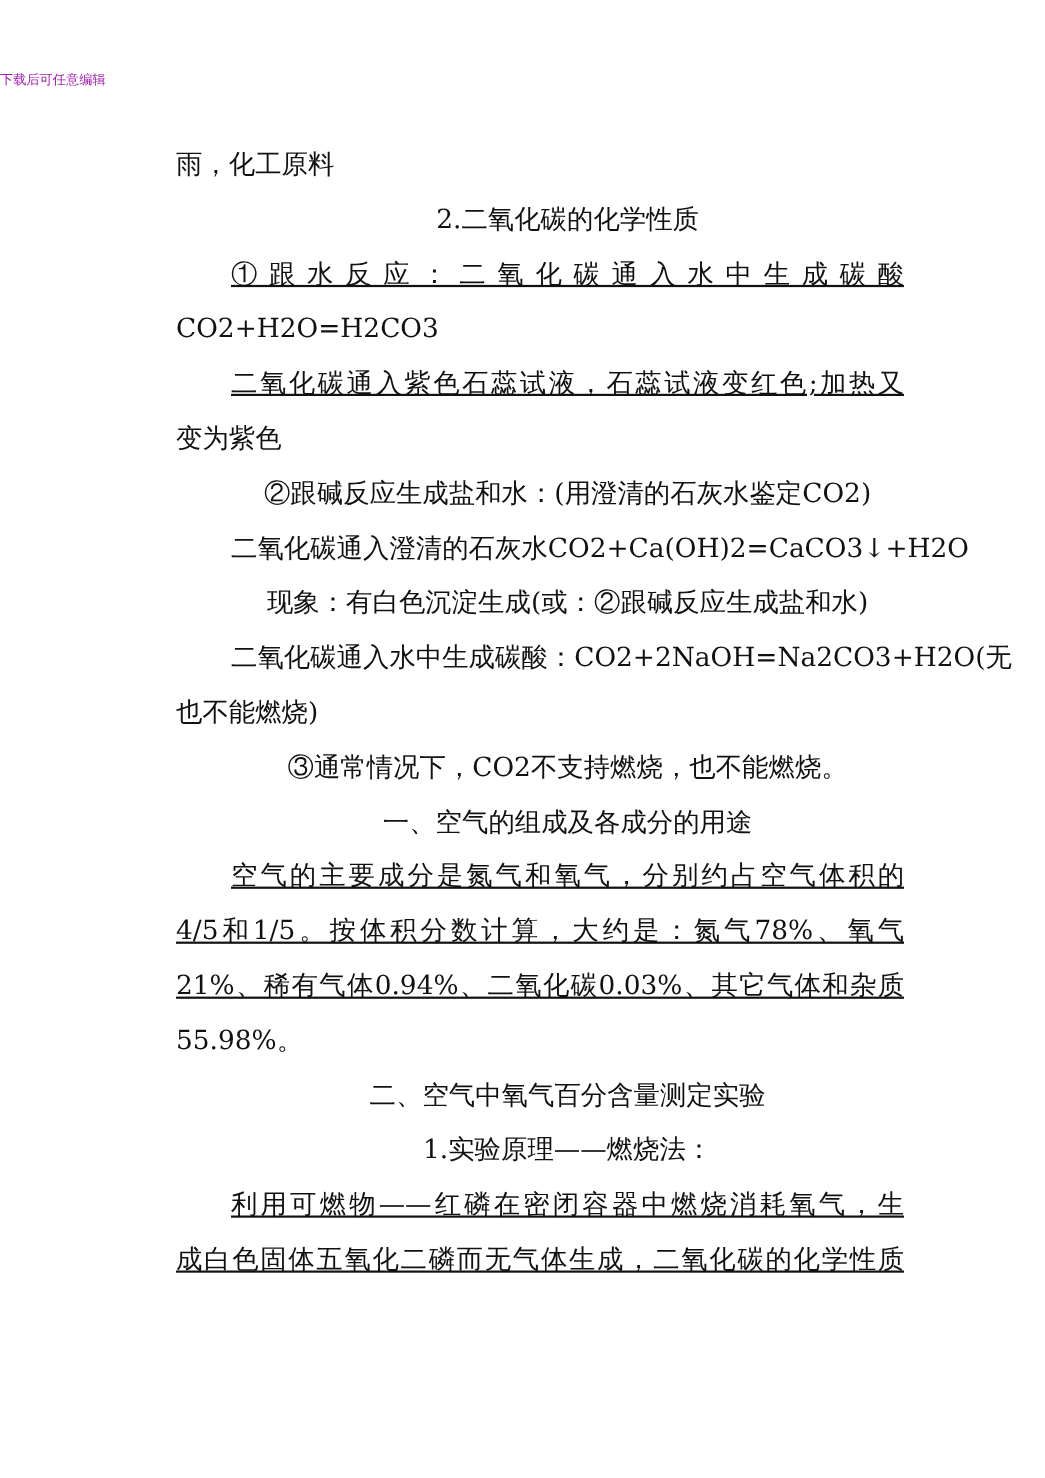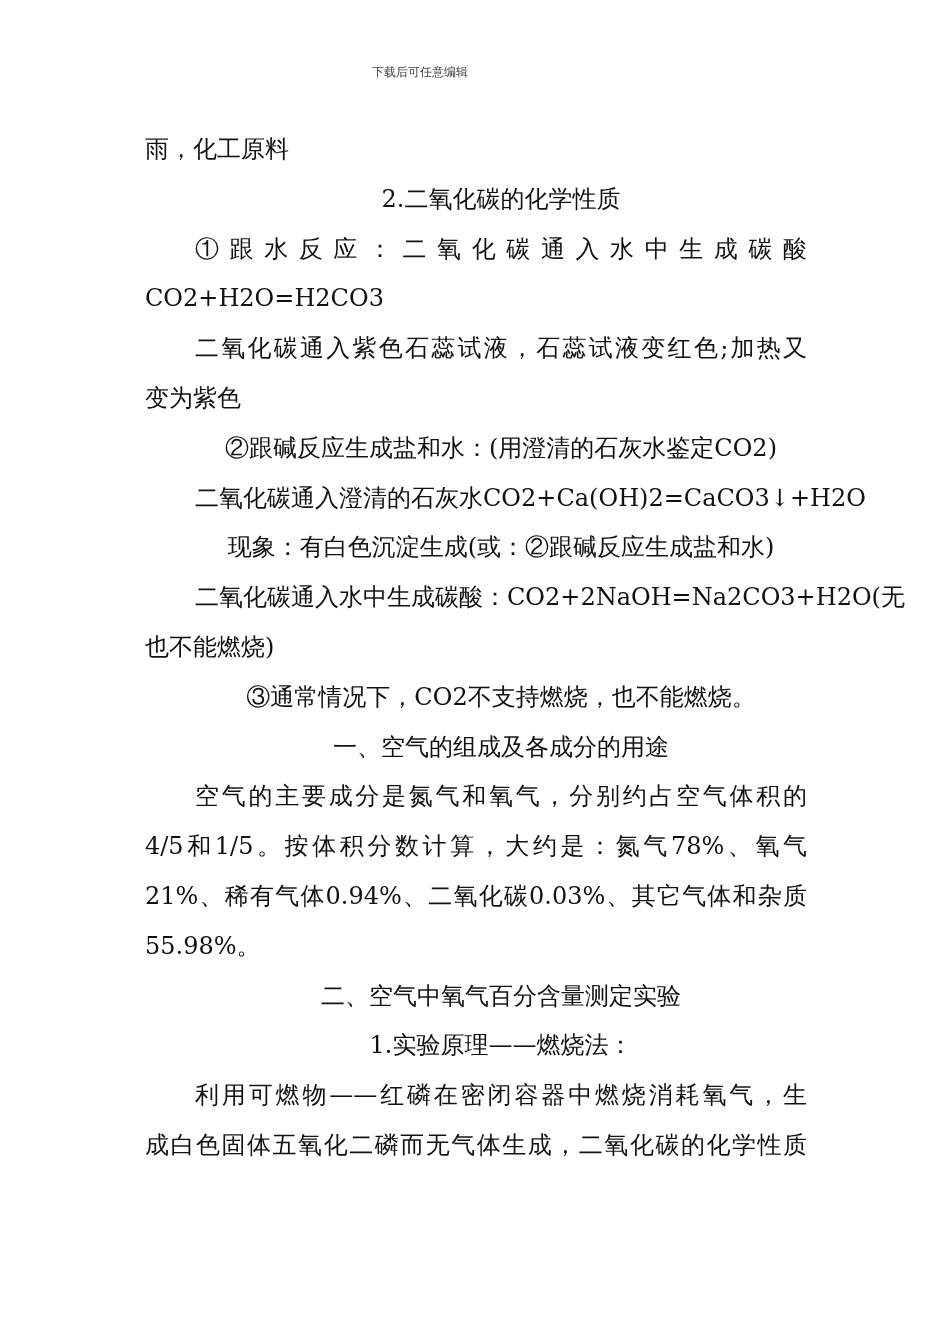--- a/index.html
+++ b/index.html
@@ -13,47 +13,48 @@
       position: relative;
       overflow: hidden;
       font-family: "DejaVu Serif", "Liberation Serif", serif;
       color: #111111;
     }
     .page-header {
       position: absolute;
       top: 64px;
       left: 0;
       width: 840px;
-      text-align: center;
+      text-align: left;
       font-size: 12px;
       line-height: 16px;
-      color: #404040;
+      color: #a21caf;
     }
     .doc-body {
       position: absolute;
       top: 125px;
-      left: 145px;
+      left: 160px;
       width: 662px;
     }
     .line {
       height: 49.8px;
       line-height: 49.8px;
       font-size: 24px;
       white-space: nowrap;
       overflow: visible;
     }
     .indent {
       padding-left: 50px;
       text-align: center;
     }
     .justify {
       text-align: justify;
       text-align-last: justify;
       white-space: normal;
       overflow: hidden;
+      text-decoration: underline;
     }
   </style>
 </head>
 <body>
 
 <div class="page-header">
   <span>下载后可任意编辑</span>
 </div>
 
 <div class="doc-body">

